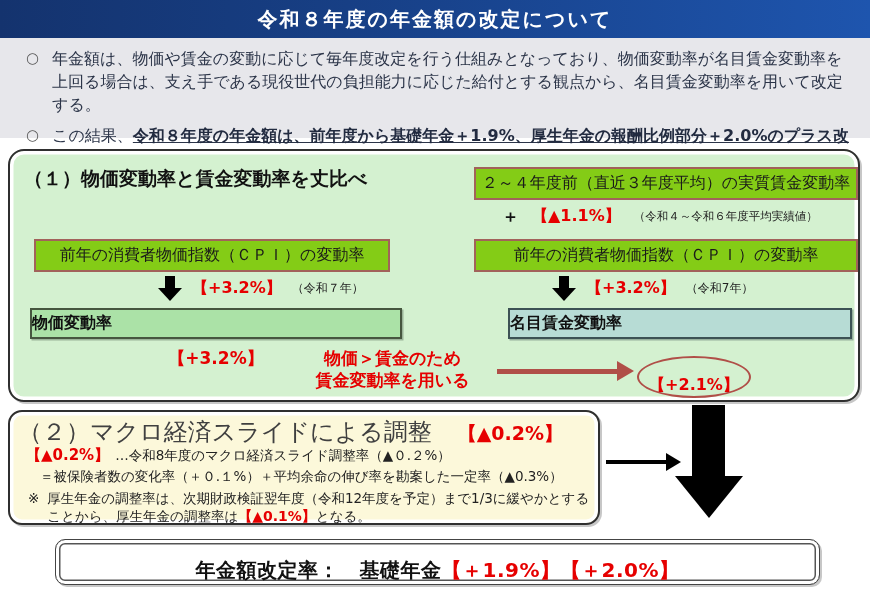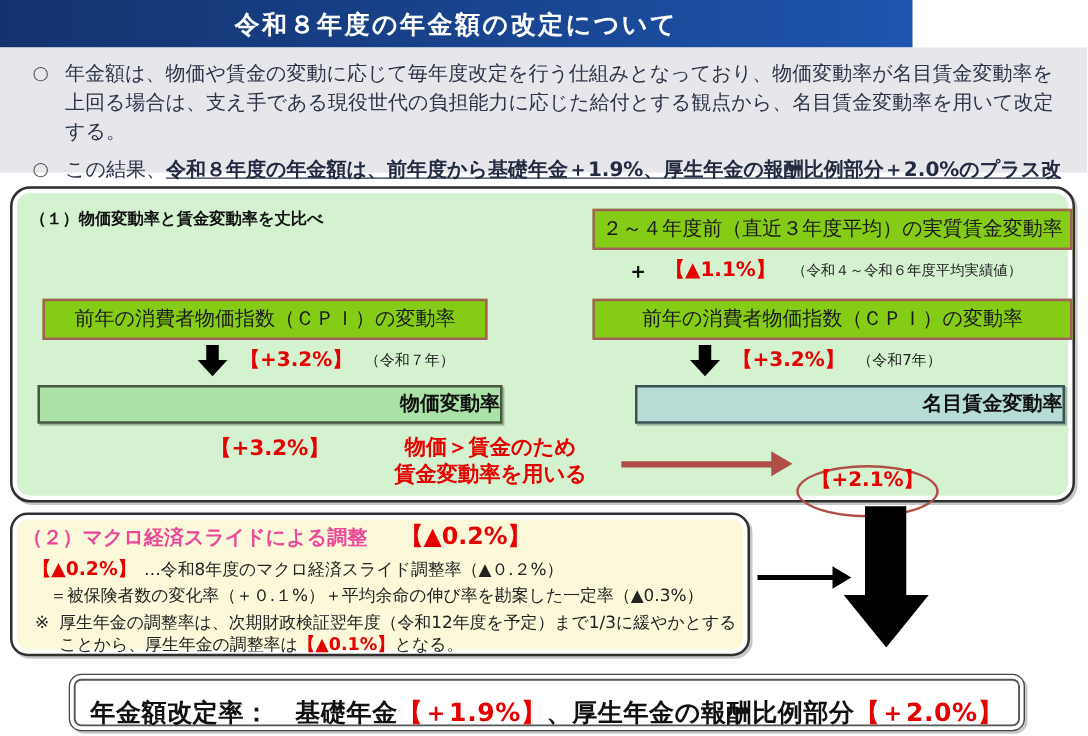--- a/index.html
+++ b/index.html
@@ -1,39 +1,39 @@
 <!DOCTYPE html>
 <html><head>
 <meta charset="utf-8">
 <style>
   html,body{margin:0;padding:0;background:#fff;}
   body{font-family:"DejaVu Sans","Liberation Sans",sans-serif;}
   #page{position:relative;width:870px;height:589px;background:#fff;overflow:hidden;}
 
   
-  .titlebar{position:absolute;left:0;top:0;width:730px;height:38px;
+  .titlebar{position:absolute;left:0;top:0;width:870px;height:38px;
     background:linear-gradient(90deg,#14336e 0%,#173f85 40%,#1e55ae 100%);
     display:flex;align-items:center;justify-content:center;}
   .titlebar .t{color:#fff;font-size:20px;font-weight:bold;letter-spacing:2px;}
 
   
   .intro{position:absolute;left:0;top:38px;width:870px;height:100px;background:#e7e7eb;
     padding:9px 18px 0 26px;box-sizing:border-box;color:#2b3448;}
   .bullet{display:flex;gap:13px;margin-bottom:7px;}
   .bullet .mark{color:#555;font-size:15px;line-height:1.5;flex:0 0 auto;}
   .bullet .txt{font-size:16px;line-height:1.45;letter-spacing:0;}
   .bullet .txt u b{color:#222b40;}
 
   
   .frame{position:absolute;box-sizing:border-box;border:2.5px solid #2f2f2f;border-radius:16px;
     box-shadow:inset 0 0 0 3.5px #fff, 2px 2px 0 rgba(130,130,130,.45);}
   .box1{left:8px;top:149px;width:852px;height:253px;background:#d4f1d0;}
   .box2{left:8px;top:410px;width:592px;height:115px;background:#fcf8da;border-radius:14px;}
 
-  .s1-title{position:absolute;left:24px;top:166px;font-size:13px;font-weight:bold;color:#111;}
+  .s1-title{position:absolute;left:24px;top:166px;font-size:19px;font-weight:bold;color:#111;}
 
   .wbox{position:absolute;background:#84cc16;border:2px solid #a2625a;box-sizing:border-box;
     display:flex;align-items:center;justify-content:center;font-size:16px;color:#1a1a1a;}
   .rt-box{left:474px;top:167px;width:384px;height:33px;}
   .cpi-left{left:34px;top:239px;width:356px;height:33px;}
   .cpi-right{left:474px;top:239px;width:384px;height:33px;}
 
   .plus-row{position:absolute;left:478px;top:205px;width:380px;display:flex;align-items:center;gap:13px;padding-left:24px;box-sizing:border-box;}
   .plus-row .plus{font-size:17px;font-weight:bold;color:#111;}
   .red{color:#e60000;font-weight:bold;}
@@ -44,38 +44,38 @@
   .rate-row .rate{font-size:16px;}
   .rate-row .small-note{font-size:12px;}
   .rr-left{left:158px;top:276px;}
   .rr-right{left:552px;top:276px;}
 
   .dn-arrow{position:relative;width:24px;height:25px;display:inline-block;}
   .dn-arrow::before{content:"";position:absolute;left:7px;top:0;width:10px;height:12px;background:#000;}
   .dn-arrow::after{content:"";position:absolute;left:0;top:12px;width:0;height:0;
     border-left:12px solid transparent;border-right:12px solid transparent;border-top:13px solid #000;}
 
-  .bar{position:absolute;height:31px;box-sizing:border-box;display:flex;align-items:center;justify-content:flex-end;
+  .bar{position:absolute;height:31px;box-sizing:border-box;display:flex;align-items:center;justify-content:flex-start;
     font-size:16px;font-weight:bold;color:#111;}
   .price-bar{left:30px;top:308px;width:372px;background:#abe2a7;border:2px solid #46563f;box-shadow:1.5px 1.5px 0 rgba(70,90,70,.4);}
   .wage-bar{left:508px;top:308px;width:344px;background:#b7dcd5;border:2px solid #3c5254;box-shadow:1.5px 1.5px 0 rgba(60,80,80,.4);}
 
   .price-result{position:absolute;left:30px;top:347px;width:372px;text-align:center;font-size:17px;}
   .decision{position:absolute;left:290px;top:347px;width:205px;text-align:center;
     color:#e60000;font-weight:bold;font-size:17px;line-height:1.3;}
 
   .red-arrow-line{position:absolute;left:497px;top:369px;width:122px;height:5px;background:#b04f48;}
   .red-arrow-head{position:absolute;left:617px;top:361px;width:0;height:0;
     border-top:10px solid transparent;border-bottom:10px solid transparent;border-left:17px solid #b04f48;}
-  .ellipse{position:absolute;left:637px;top:372px;width:110px;height:38px;border:2.5px solid #b04f48;border-radius:50%;
-    display:flex;align-items:flex-start;justify-content:center;font-size:16px;}
+  .ellipse{position:absolute;left:637px;top:356px;width:110px;height:38px;border:2.5px solid #b04f48;border-radius:50%;
+    display:flex;align-items:flex-end;justify-content:center;font-size:16px;}
 
   
   .s2-title-row{position:absolute;left:18px;top:416px;display:flex;align-items:baseline;gap:26px;}
-  .s2-title{font-size:16px;font-weight:bold;color:#ec4899;}
+  .s2-title{font-size:24px;font-weight:normal;color:#404040;}
   .s2-title-rate{font-size:19px;}
   .s2-line1{position:absolute;left:26px;top:446px;font-size:13.5px;color:#222;}
   .s2-line1 .rate{font-size:15px;margin-right:6px;}
   .s2-line2{position:absolute;left:40px;top:468px;font-size:13.5px;color:#222;}
   .s2-note{position:absolute;left:28px;top:489px;width:562px;display:flex;gap:8px;font-size:13.5px;color:#222;line-height:1.35;}
   .s2-note .nrate{font-size:14px;}
 
   
   .h-arrow-line{position:absolute;left:606px;top:460px;width:62px;height:4px;background:#000;}
   .h-arrow-head{position:absolute;left:666px;top:453px;width:0;height:0;
@@ -179,17 +179,16 @@
   </div>
 
   <div class="h-arrow-line"></div>
   <div class="h-arrow-head"></div>
   <div class="big-shaft"></div>
   <div class="big-head"></div>
 
   <div class="result">
     <span>年金額改定率：　基礎年金</span>
       <span class="red">【＋1.9%】</span>
-      <span>、厚生年金の報酬比例部分</span>
       <span class="red">【＋2.0%】</span>
   </div>
 
 </div>
 
 </body></html>

